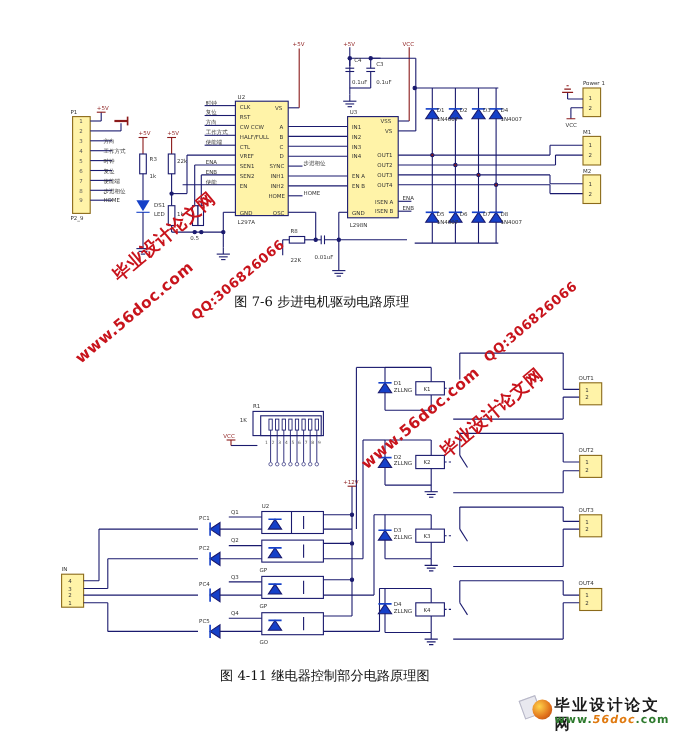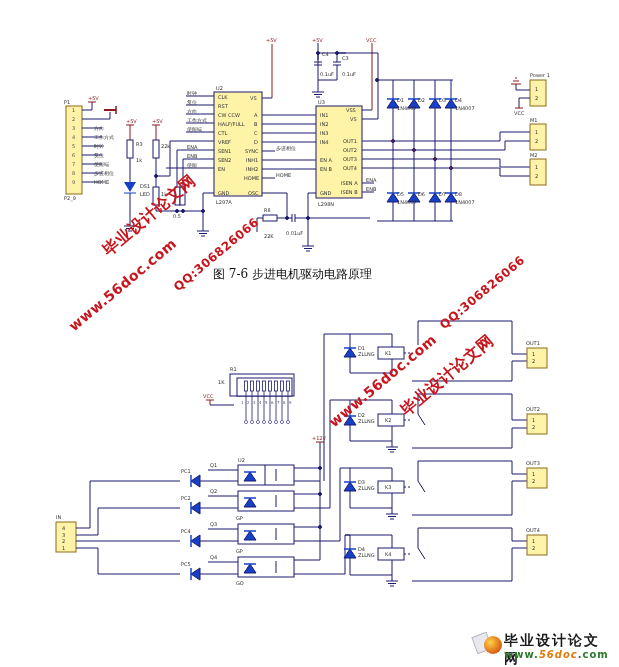--- a/index.html
+++ b/index.html
@@ -562,20 +562,21 @@
       <line x1="282" y1="391" x2="282" y2="420" stroke="#1a1a6e" stroke-width="0.8"></line>
       <circle cx="282" cy="422" r="1.6" fill="none" stroke="#1a1a6e" stroke-width="0.6"></circle>
       <text x="283" y="404" font-size="4" fill="#555">8</text>
       <rect x="286.5" y="381" width="3" height="10" fill="#fff" stroke="#1a1a6e" stroke-width="0.8"></rect>
       <line x1="288" y1="391" x2="288" y2="420" stroke="#1a1a6e" stroke-width="0.8"></line>
       <circle cx="288" cy="422" r="1.6" fill="none" stroke="#1a1a6e" stroke-width="0.6"></circle>
       <text x="289" y="404" font-size="4" fill="#555">9</text>
     </svg>
 
 <div class="caption" style="left:213px;top:266px;">图 7-6  步进电机驱动电路原理</div>
+<div class="caption" style="left:200px;top:606px;">图 4-11 继电器控制部分电路原理图</div>
 
 
 <div class="wm" style="left:112px;top:240px;font-size:16px;transform:rotate(-40deg);">毕业设计论文网</div>
 <div class="wm" style="left:76px;top:318px;font-size:14px;transform:rotate(-40deg);">www.56doc.com</div>
 <div class="wm" style="left:180px;top:280px;font-size:12px;transform:rotate(-40deg);">QQ:306826066</div>
 <div class="wm" style="left:336px;top:414px;font-size:14px;transform:rotate(-40deg);">www.56doc.com</div>
 <div class="wm" style="left:410px;top:400px;font-size:16px;transform:rotate(-40deg);">毕业设计论文网</div>
 <div class="wm" style="left:446px;top:318px;font-size:12px;transform:rotate(-40deg);">QQ:306826066</div>
 
 

